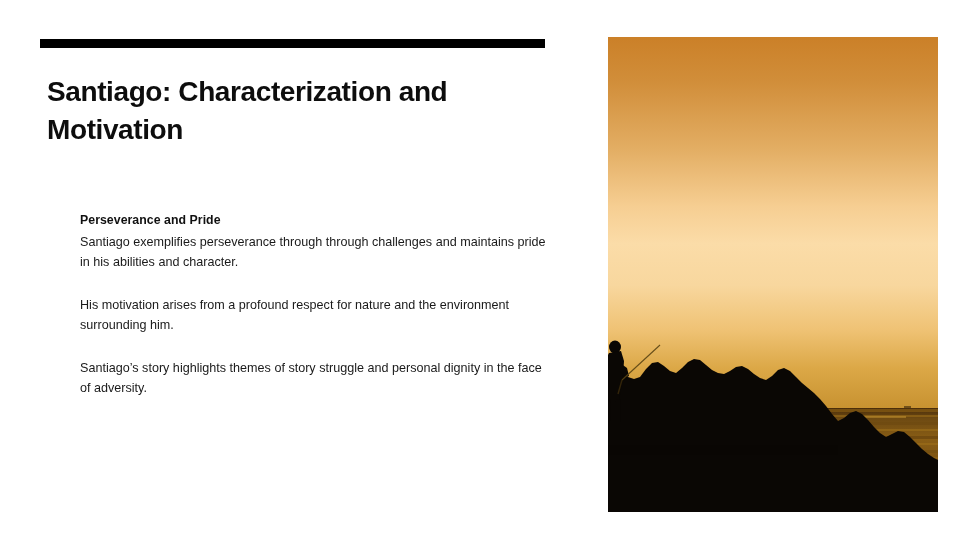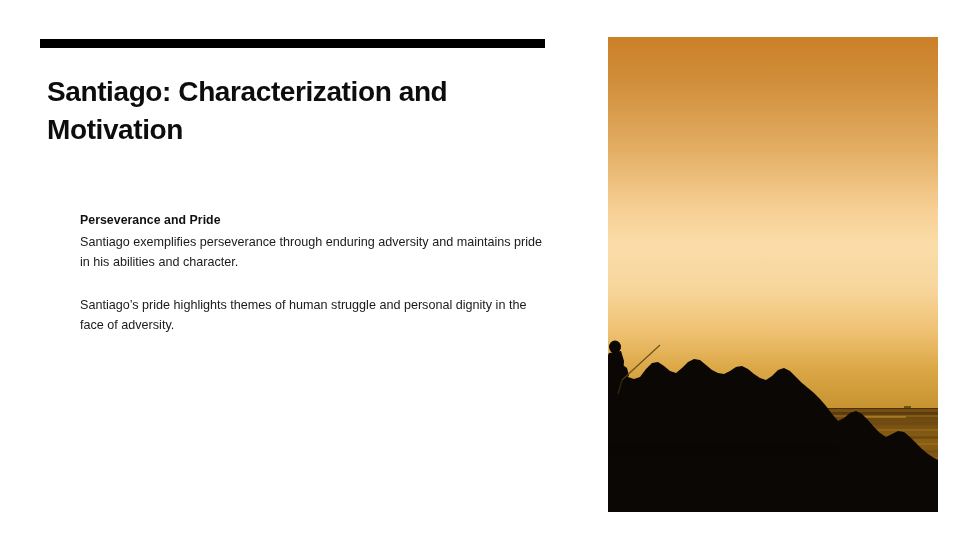--- a/index.html
+++ b/index.html
@@ -111,28 +111,29 @@
   <div class="content">
 
     <div class="accent-bar"></div>
 
     <h1 class="slide-title">Santiago: Characterization and Motivation</h1>
 
     <div class="sections">
 
       <div class="section">
         <div class="section-heading">Perseverance and Pride</div>
-        <p class="section-body">Santiago exemplifies perseverance through enduring adversity and maintains pride in his abilities and character.</p>
+        <p class="section-body">Santiago exemplifies perseverance through through challenges and maintains pride in his abilities and character.</p>
       </div>
 
       <div class="section">
+        <p class="section-body">His motivation arises from a profound respect for nature and the environment surrounding him.</p>
       </div>
 
       <div class="section">
-        <p class="section-body">Santiago’s pride highlights themes of human struggle and personal dignity in the face of adversity.</p>
+        <p class="section-body">Santiago’s story highlights themes of story struggle and personal dignity in the face of adversity.</p>
       </div>
 
     </div>
   </div>
 
   <div class="photo">
     <svg viewBox="0 0 330 475" preserveAspectRatio="none" xmlns="http://www.w3.org/2000/svg">
       <defs>
         <linearGradient id="skyGrad" x1="0" y1="0" x2="0" y2="1">
           <stop offset="0.00" stop-color="#CB8028"></stop>

